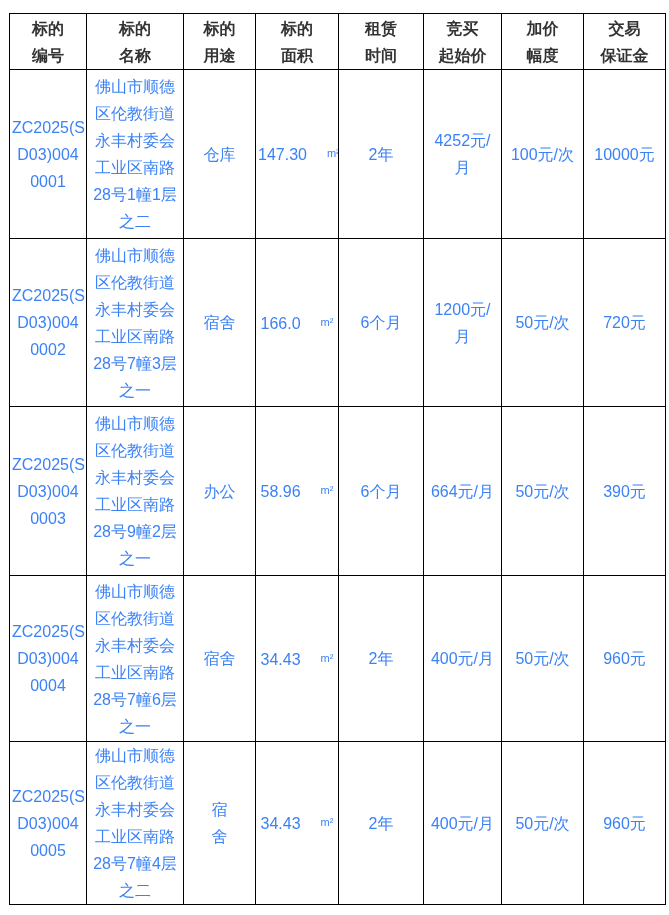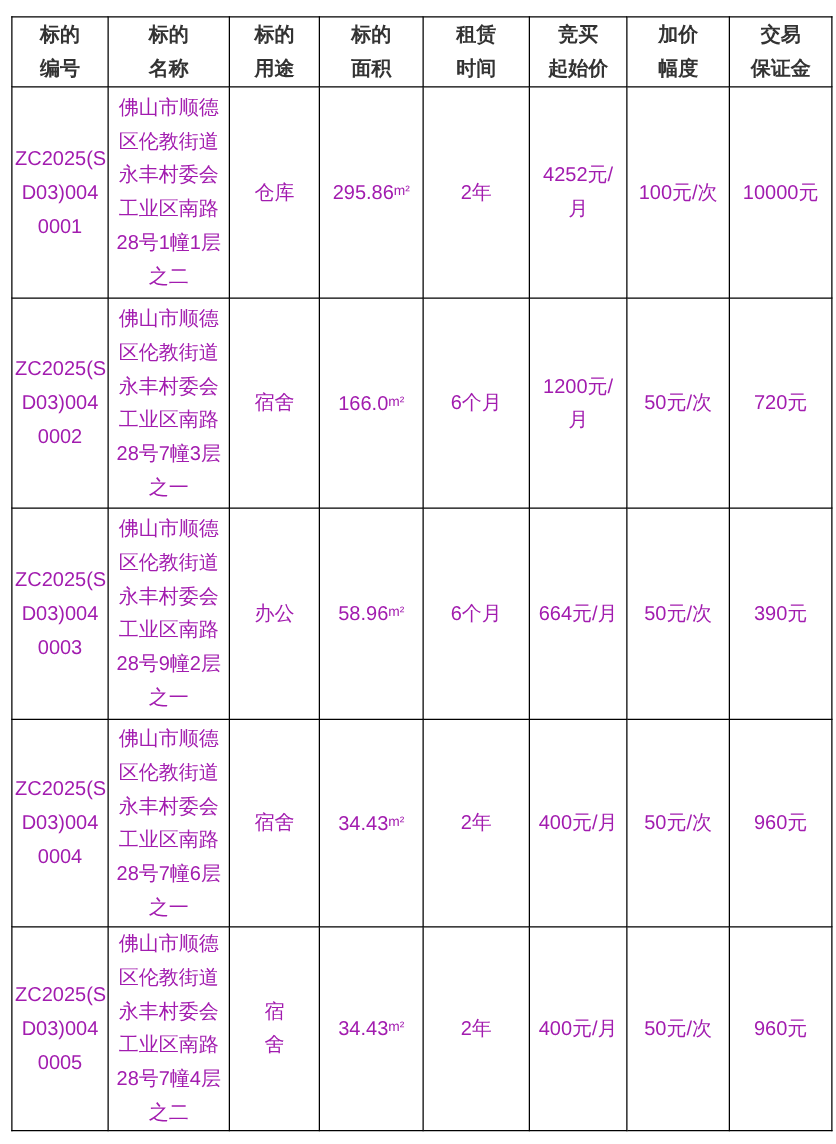--- a/index.html
+++ b/index.html
@@ -22,21 +22,21 @@
     border-collapse: collapse;
     table-layout: fixed;
   }
   table.listing th,
   table.listing td {
     border: 1px solid #000000;
     text-align: center;
     vertical-align: middle;
     white-space: pre-line;
     padding: 0 2px;
-    color: #a21caf;
+    color: #3b82f6;
     font-size: 16px;
     line-height: 27px;
     overflow: hidden;
   }
   table.listing th {
     font-weight: bold;
     color: #333333;
   }
   tr.header-row   { height: 56px; }
   tr.row-1        { height: 169px; }
@@ -44,20 +44,21 @@
   tr.row-3        { height: 169px; }
   tr.row-4        { height: 166px; }
   tr.row-5        { height: 162px; }
   td.cell-id      { font-size: 15px; }
   td.cell-area    { font-size: 15px; white-space: nowrap; }
   td.cell-num     { font-size: 15px; }
   span.area-unit  {
     font-size: 11px;
     vertical-align: 3px;
     letter-spacing: 0;
+    padding-left: 20px;
   }
 </style>
 </head>
 <body>
 
 <table class="listing">
   <colgroup>
     <col style="width:77px">
     <col style="width:97px">
     <col style="width:72px">
@@ -92,21 +93,21 @@
       <td class="cell-id">ZC2025(S
 D03)004
 0001</td>
       <td class="cell-name">佛山市顺德
 区伦教街道
 永丰村委会
 工业区南路
 28号1幢1层
 之二</td>
       <td class="cell-use">仓库</td>
-      <td class="cell-area"><span>295.86</span><span class="area-unit">m²</span></td>
+      <td class="cell-area"><span>147.30</span><span class="area-unit">m²</span></td>
       <td class="cell-num">2年</td>
       <td class="cell-num">4252元/
 月</td>
       <td class="cell-num">100元/次</td>
       <td class="cell-num">10000元</td>
     </tr>
     <tr class="row-2">
       <td class="cell-id">ZC2025(S
 D03)004
 0002</td>

